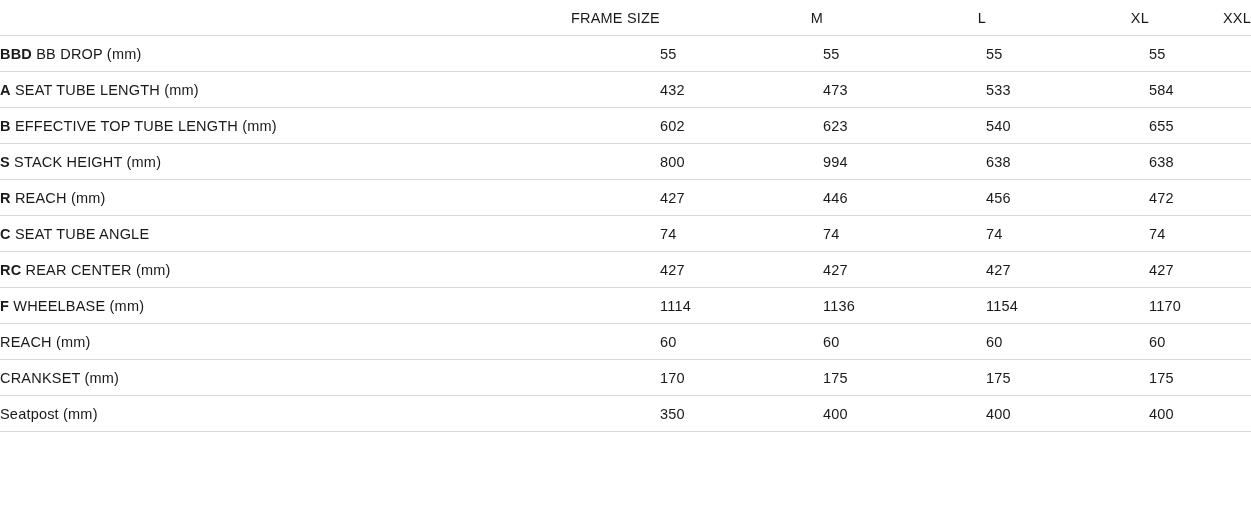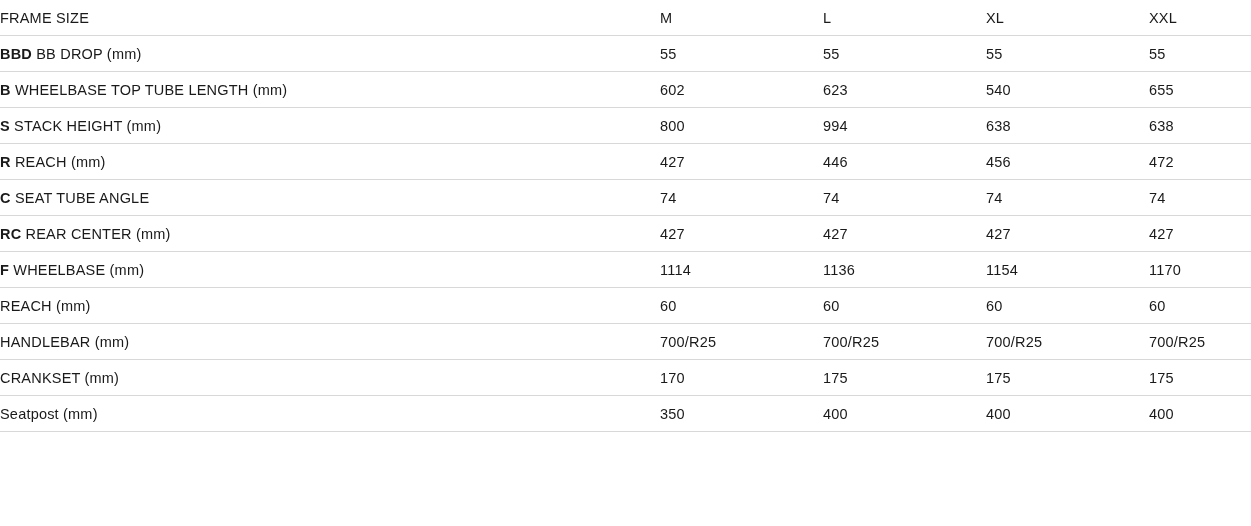--- a/index.html
+++ b/index.html
@@ -41,20 +41,21 @@
   }
   td.value {
     padding-left: 5px;
   }
   .code {
     font-weight: bold;
   }
   .hdr td {
     font-size: 14.5px;
     letter-spacing: 0.2px;
+    text-align: right;
   }
   .hdr td.label { }
   .row-title { }
 </style>
 </head>
 <body>
 
 <table class="geo">
   <colgroup>
     <col class="label-col">
@@ -72,21 +73,28 @@
       <td class="value">XXL</td>
     </tr>
   <tr>
         <td class="label"><span class="code">BBD</span><span class="row-title"> BB DROP (mm)</span></td>
         <td class="value">55</td>
         <td class="value">55</td>
         <td class="value">55</td>
         <td class="value">55</td>
       </tr>
       <tr>
-        <td class="label"><span class="code">B</span><span class="row-title"> WHEELBASE TOP TUBE LENGTH (mm)</span></td>
+        <td class="label"><span class="code">A</span><span class="row-title"> SEAT TUBE LENGTH (mm)</span></td>
+        <td class="value">432</td>
+        <td class="value">473</td>
+        <td class="value">533</td>
+        <td class="value">584</td>
+      </tr>
+      <tr>
+        <td class="label"><span class="code">B</span><span class="row-title"> EFFECTIVE TOP TUBE LENGTH (mm)</span></td>
         <td class="value">602</td>
         <td class="value">623</td>
         <td class="value">540</td>
         <td class="value">655</td>
       </tr>
       <tr>
         <td class="label"><span class="code">S</span><span class="row-title"> STACK HEIGHT (mm)</span></td>
         <td class="value">800</td>
         <td class="value">994</td>
         <td class="value">638</td>
@@ -121,27 +129,20 @@
         <td class="value">1170</td>
       </tr>
       <tr>
         <td class="label"><span class="row-title">REACH (mm)</span></td>
         <td class="value">60</td>
         <td class="value">60</td>
         <td class="value">60</td>
         <td class="value">60</td>
       </tr>
       <tr>
-        <td class="label"><span class="row-title">HANDLEBAR (mm)</span></td>
-        <td class="value">700/R25</td>
-        <td class="value">700/R25</td>
-        <td class="value">700/R25</td>
-        <td class="value">700/R25</td>
-      </tr>
-      <tr>
         <td class="label"><span class="row-title">CRANKSET (mm)</span></td>
         <td class="value">170</td>
         <td class="value">175</td>
         <td class="value">175</td>
         <td class="value">175</td>
       </tr>
       <tr>
         <td class="label"><span class="row-title">Seatpost (mm)</span></td>
         <td class="value">350</td>
         <td class="value">400</td>

